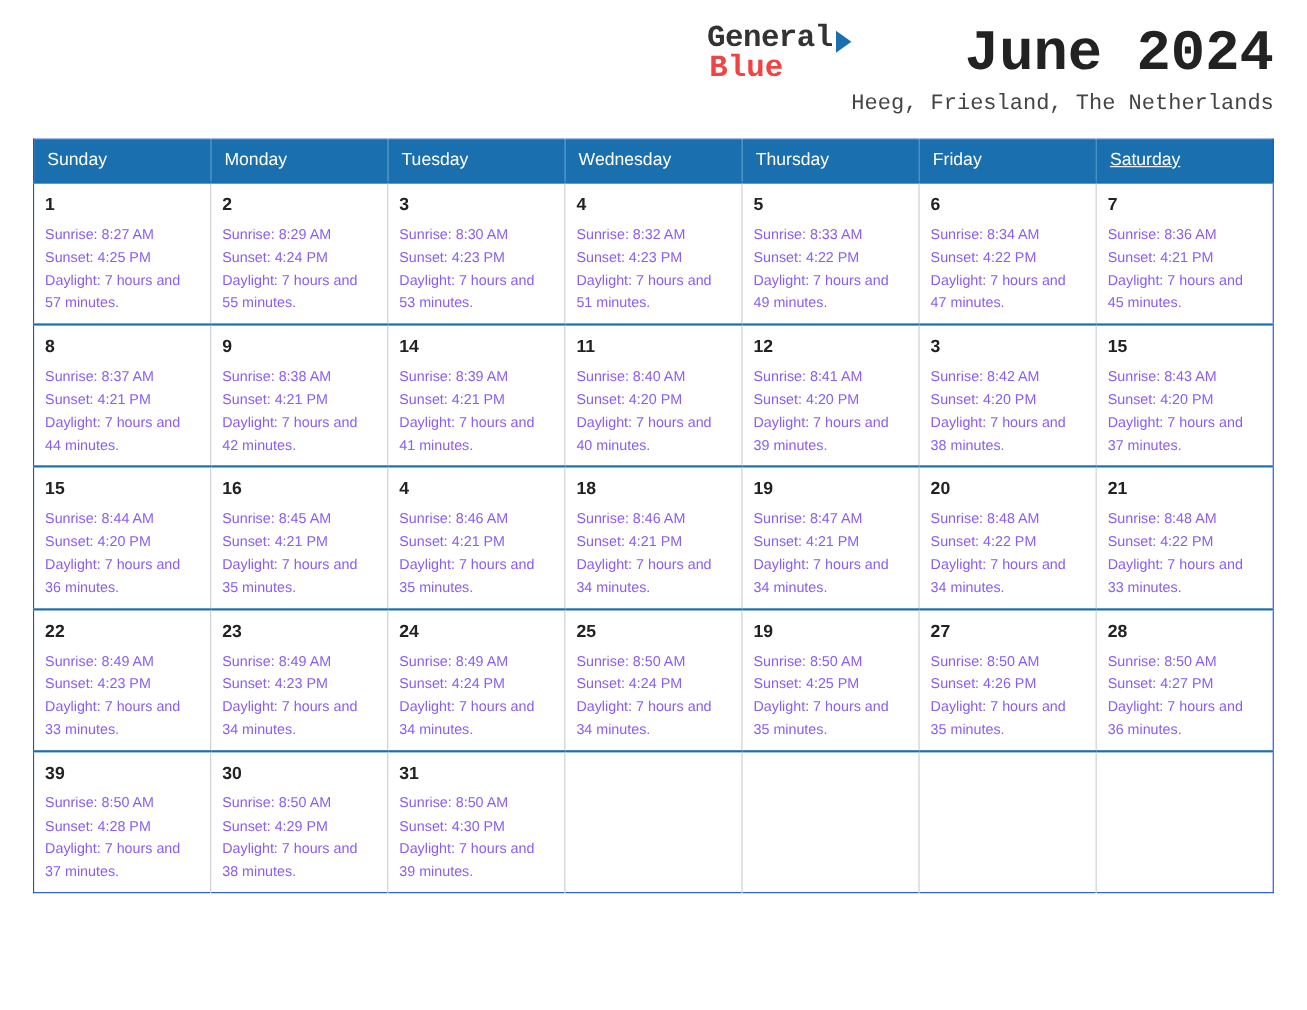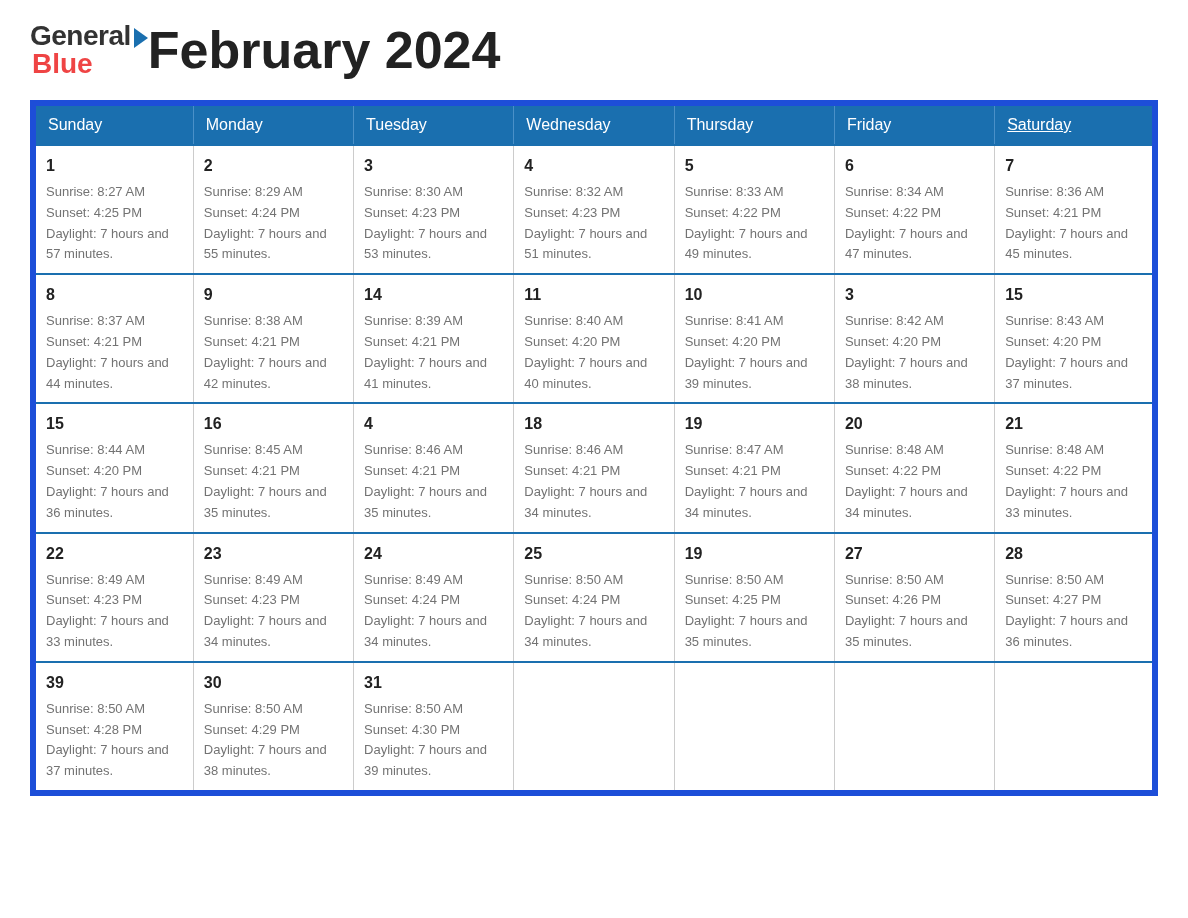--- a/index.html
+++ b/index.html
@@ -5,23 +5,24 @@
     * { margin: 0; padding: 0; box-sizing: border-box; }
     body {
       font-family: Arial, sans-serif;
       background: #fff;
       width: 1188px;
       min-height: 918px;
       padding: 20px 30px;
     }
     .header {
       display: flex;
-      justify-content: flex-start;
+      justify-content: flex-end;
       align-items: flex-start;
       margin-bottom: 20px;
+      font-family: Liberation Mono, monospace;
     }
     .logo {
       display: flex;
       flex-direction: column;
       align-items: flex-start;
     }
     .logo-top {
       display: flex;
       align-items: center;
     }
@@ -56,21 +57,21 @@
       color: #222;
     }
     .subtitle {
       font-size: 20px;
       color: #444;
       margin-top: 4px;
     }
     .calendar {
       width: 100%;
       border-collapse: collapse;
-      border: 6px solid #1d4ed8;
+      border: 1px solid #1d4ed8;
       margin-top: 16px;
     }
     .calendar thead tr th {
       background-color: #1a6faf;
       color: #fff;
       font-size: 16px;
       font-weight: normal;
       padding: 10px 12px;
       text-align: left;
       border-right: 1px solid #4a90c8;
@@ -94,40 +95,41 @@
     }
     .day-number {
       font-size: 16px;
       font-weight: bold;
       color: #222;
       display: block;
       margin-bottom: 4px;
     }
     .day-info {
       font-size: 13px;
-      color: #737373;
+      color: #8b5cf6;
       line-height: 1.6;
     }
     .empty-cell {
       background: #fff;
     }
   </style>
 </head>
 <body>
 
 <div class="header">
   <div class="logo">
     <div class="logo-top">
       <span class="logo-general">General</span>
       <div class="logo-arrow"></div>
     </div>
     <span class="logo-blue">Blue</span>
   </div>
   <div class="title-section">
-    <div class="main-title">February 2024</div>
+    <div class="main-title">June 2024</div>
+    <div class="subtitle">Heeg, Friesland, The Netherlands</div>
   </div>
 </div>
 
 <table class="calendar">
   <thead>
     <tr>
     <th>Sunday</th>
         <th>Monday</th>
         <th>Tuesday</th>
         <th>Wednesday</th>
@@ -144,21 +146,21 @@
         <td><span class="day-number">4</span><span class="day-info">Sunrise: 8:32 AM<br>Sunset: 4:23 PM<br>Daylight: 7 hours and 51 minutes.</span></td>
         <td><span class="day-number">5</span><span class="day-info">Sunrise: 8:33 AM<br>Sunset: 4:22 PM<br>Daylight: 7 hours and 49 minutes.</span></td>
         <td><span class="day-number">6</span><span class="day-info">Sunrise: 8:34 AM<br>Sunset: 4:22 PM<br>Daylight: 7 hours and 47 minutes.</span></td>
         <td><span class="day-number">7</span><span class="day-info">Sunrise: 8:36 AM<br>Sunset: 4:21 PM<br>Daylight: 7 hours and 45 minutes.</span></td>
       </tr>
       <tr>
         <td><span class="day-number">8</span><span class="day-info">Sunrise: 8:37 AM<br>Sunset: 4:21 PM<br>Daylight: 7 hours and 44 minutes.</span></td>
         <td><span class="day-number">9</span><span class="day-info">Sunrise: 8:38 AM<br>Sunset: 4:21 PM<br>Daylight: 7 hours and 42 minutes.</span></td>
         <td><span class="day-number">14</span><span class="day-info">Sunrise: 8:39 AM<br>Sunset: 4:21 PM<br>Daylight: 7 hours and 41 minutes.</span></td>
         <td><span class="day-number">11</span><span class="day-info">Sunrise: 8:40 AM<br>Sunset: 4:20 PM<br>Daylight: 7 hours and 40 minutes.</span></td>
-        <td><span class="day-number">10</span><span class="day-info">Sunrise: 8:41 AM<br>Sunset: 4:20 PM<br>Daylight: 7 hours and 39 minutes.</span></td>
+        <td><span class="day-number">12</span><span class="day-info">Sunrise: 8:41 AM<br>Sunset: 4:20 PM<br>Daylight: 7 hours and 39 minutes.</span></td>
         <td><span class="day-number">3</span><span class="day-info">Sunrise: 8:42 AM<br>Sunset: 4:20 PM<br>Daylight: 7 hours and 38 minutes.</span></td>
         <td><span class="day-number">15</span><span class="day-info">Sunrise: 8:43 AM<br>Sunset: 4:20 PM<br>Daylight: 7 hours and 37 minutes.</span></td>
       </tr>
       <tr>
         <td><span class="day-number">15</span><span class="day-info">Sunrise: 8:44 AM<br>Sunset: 4:20 PM<br>Daylight: 7 hours and 36 minutes.</span></td>
         <td><span class="day-number">16</span><span class="day-info">Sunrise: 8:45 AM<br>Sunset: 4:21 PM<br>Daylight: 7 hours and 35 minutes.</span></td>
         <td><span class="day-number">4</span><span class="day-info">Sunrise: 8:46 AM<br>Sunset: 4:21 PM<br>Daylight: 7 hours and 35 minutes.</span></td>
         <td><span class="day-number">18</span><span class="day-info">Sunrise: 8:46 AM<br>Sunset: 4:21 PM<br>Daylight: 7 hours and 34 minutes.</span></td>
         <td><span class="day-number">19</span><span class="day-info">Sunrise: 8:47 AM<br>Sunset: 4:21 PM<br>Daylight: 7 hours and 34 minutes.</span></td>
         <td><span class="day-number">20</span><span class="day-info">Sunrise: 8:48 AM<br>Sunset: 4:22 PM<br>Daylight: 7 hours and 34 minutes.</span></td>

